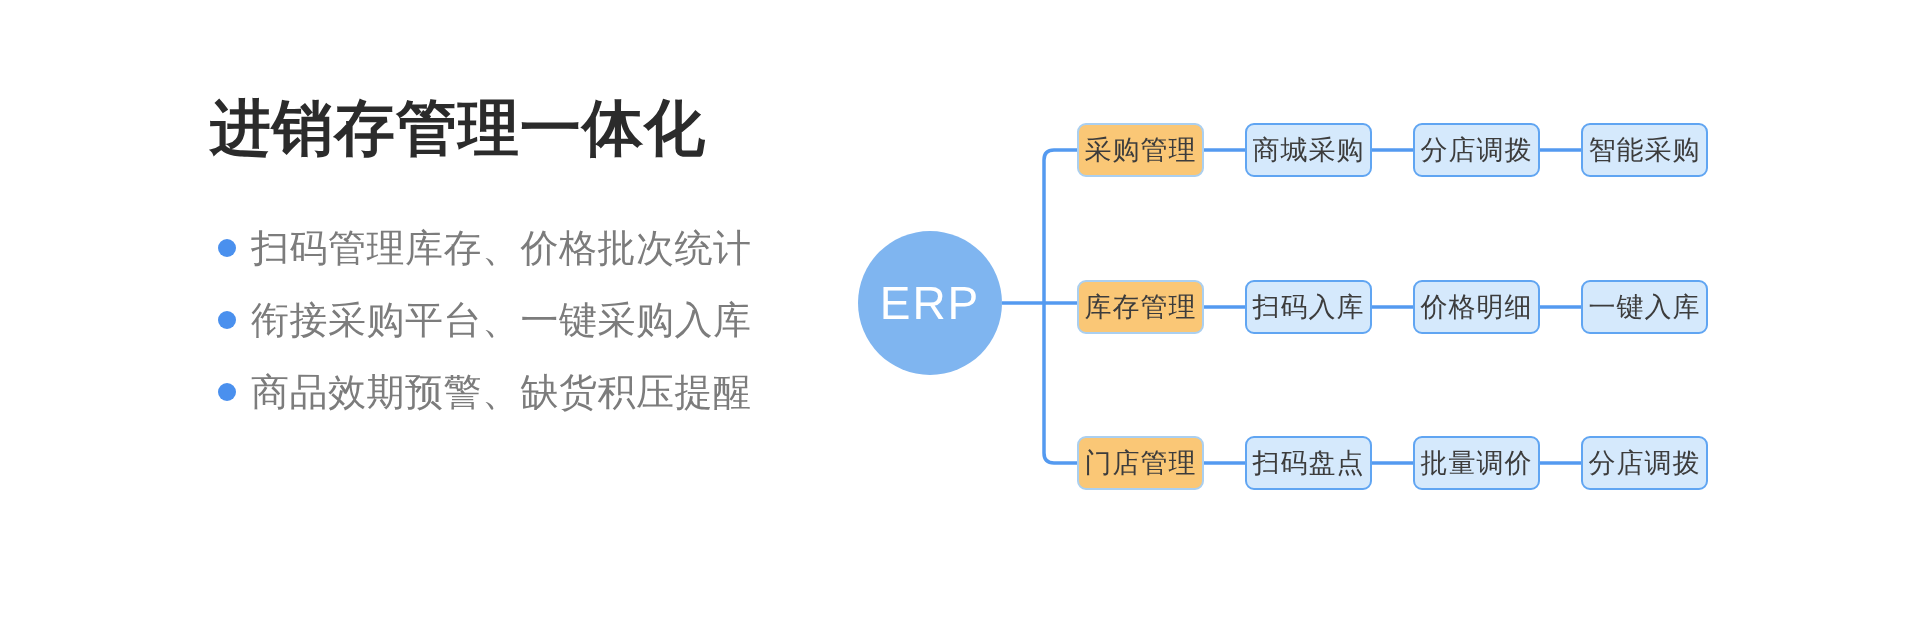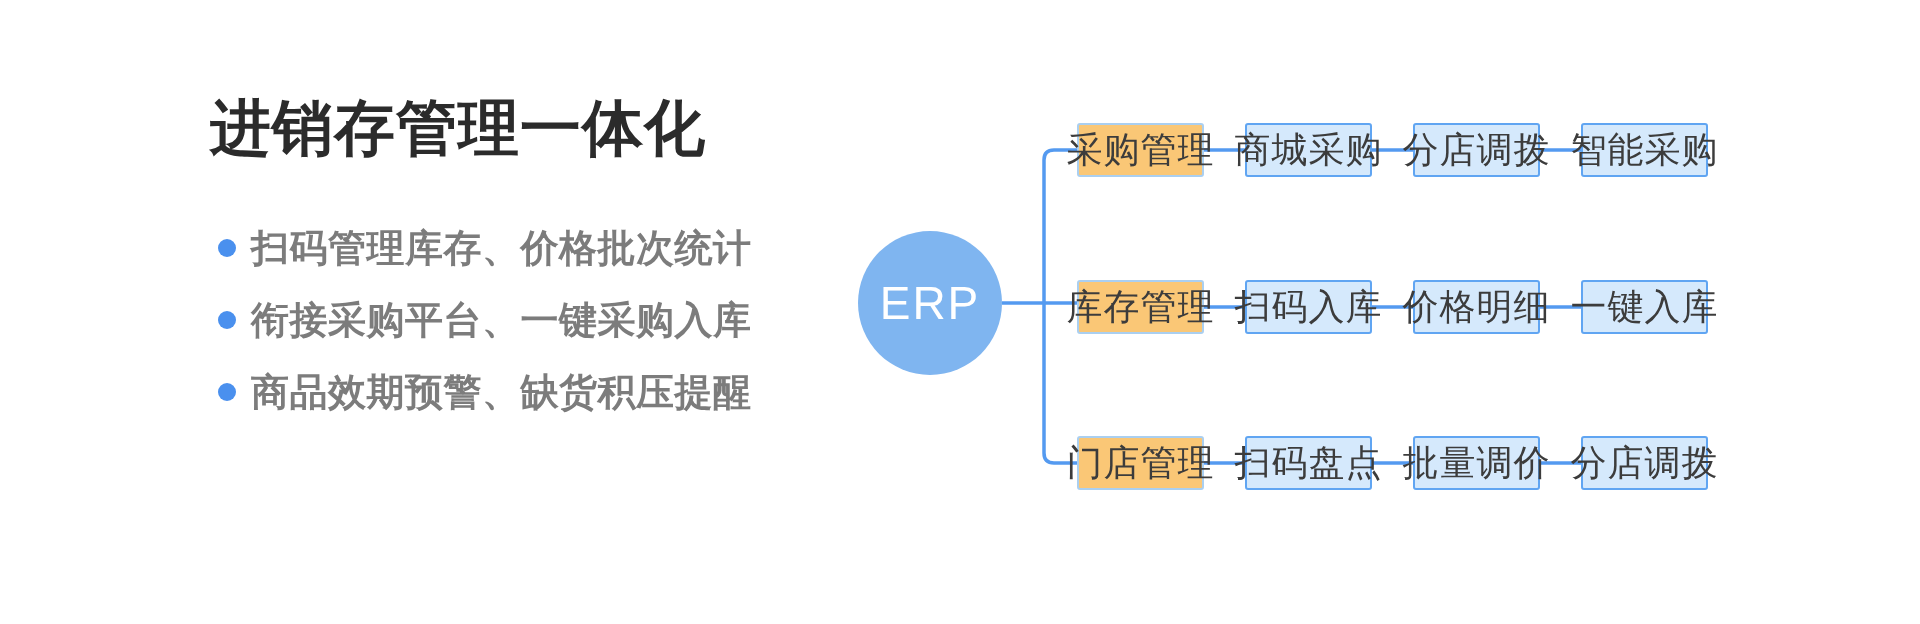--- a/index.html
+++ b/index.html
@@ -13,40 +13,40 @@
   body{font-family:"Liberation Sans","DejaVu Sans",sans-serif;}
   .stage{position:relative;width:1920px;height:624px;background:#ffffff;overflow:hidden;}
 
   
   .title{
     position:absolute;left:210px;top:88px;
     font-size:61px;font-weight:900;color:var(--title_color);
     letter-spacing:1px;white-space:nowrap;
   }
   .features{position:absolute;left:218px;top:228px;list-style:none;}
-  .features li{display:flex;align-items:center;height:40px;margin-bottom:32px;font-weight:bold;}
+  .features li{display:flex;align-items:center;height:40px;margin-bottom:32px;}
   .dot{
     width:18px;height:18px;border-radius:50%;
     background:var(--bullet);flex:0 0 18px;margin-right:15px;
   }
   .btext{font-size:38px;color:var(--bullet_text);white-space:nowrap;letter-spacing:0.5px;}
 
   
   .connectors{position:absolute;left:0;top:0;width:1920px;height:624px;}
   .connectors path{stroke:var(--accent);stroke-width:3.5;fill:none;}
   .erp-circle{
     position:absolute;left:858px;top:231px;width:144px;height:144px;
     border-radius:50%;background:var(--circle);
     display:flex;align-items:center;justify-content:center;
     color:#ffffff;font-size:46px;letter-spacing:2px;
   }
   .node{
-    position:absolute;width:127px;height:54px;border-radius:3px;
+    position:absolute;width:127px;height:54px;border-radius:9px;
     display:flex;align-items:center;justify-content:center;
-    font-size:36px;color:var(--node_text);white-space:nowrap;
+    font-size:27px;color:var(--node_text);white-space:nowrap;
     letter-spacing:1px;
   }
   .node.orange{background:var(--orange_fill);border:2px solid var(--orange_border);}
   .node.blue{background:var(--blue_fill);border:2px solid var(--blue_border);}
   
   .c0{left:1077px;} .c1{left:1245px;} .c2{left:1413px;} .c3{left:1581px;}
   .r0{top:123px;} .r1{top:280px;font-family:Liberation Mono, monospace;} .r2{top:436px;}
 </style>
 </head>
 <body>

